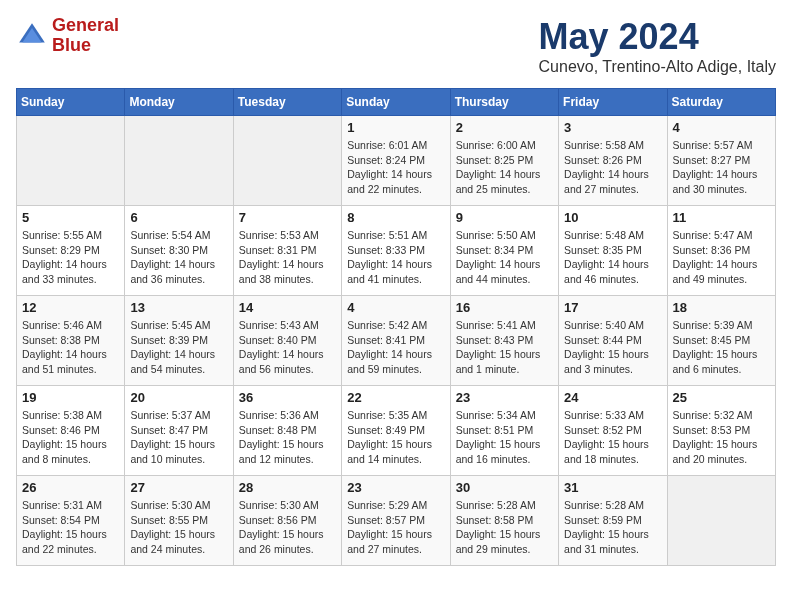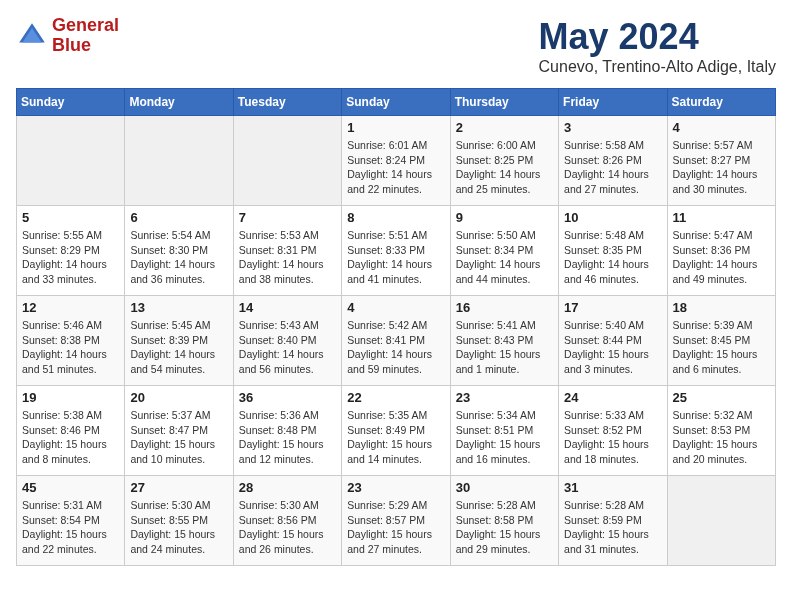--- a/index.html
+++ b/index.html
@@ -226,21 +226,21 @@
           <span class="day-number">24</span>
           <div class="day-info">Sunrise: 5:33 AM<br>Sunset: 8:52 PM<br>Daylight: 15 hours<br>and 18 minutes.</div>
         </td>
         <td>
           <span class="day-number">25</span>
           <div class="day-info">Sunrise: 5:32 AM<br>Sunset: 8:53 PM<br>Daylight: 15 hours<br>and 20 minutes.</div>
         </td>
       </tr>
       <tr>
         <td>
-          <span class="day-number">45</span>
+          <span class="day-number">26</span>
           <div class="day-info">Sunrise: 5:31 AM<br>Sunset: 8:54 PM<br>Daylight: 15 hours<br>and 22 minutes.</div>
         </td>
         <td>
           <span class="day-number">27</span>
           <div class="day-info">Sunrise: 5:30 AM<br>Sunset: 8:55 PM<br>Daylight: 15 hours<br>and 24 minutes.</div>
         </td>
         <td>
           <span class="day-number">28</span>
           <div class="day-info">Sunrise: 5:30 AM<br>Sunset: 8:56 PM<br>Daylight: 15 hours<br>and 26 minutes.</div>
         </td>

